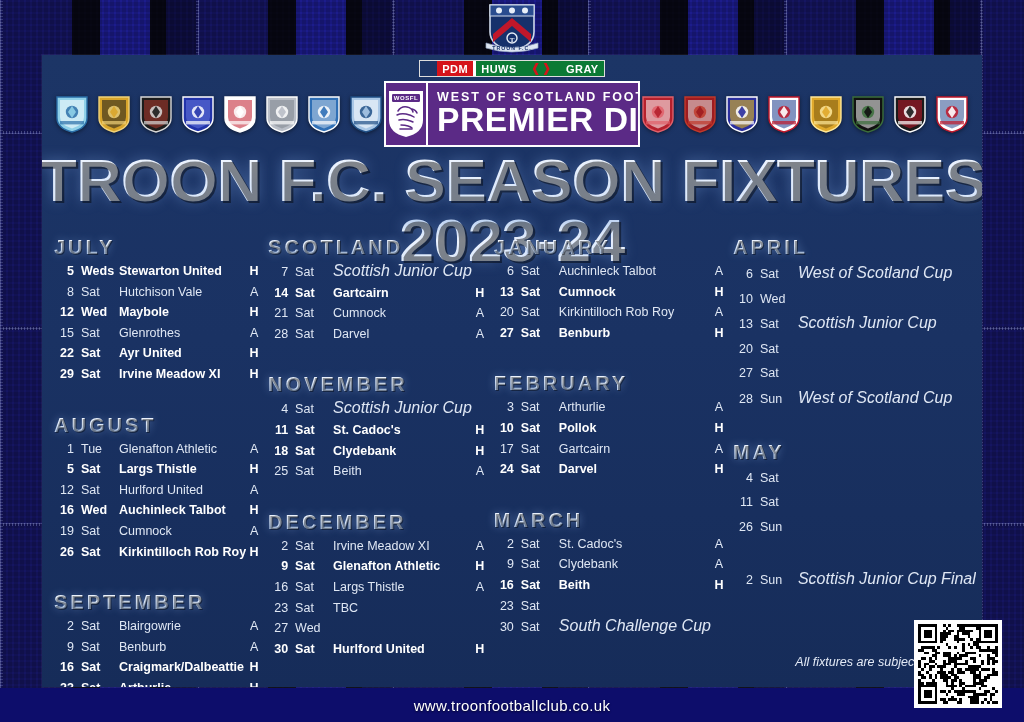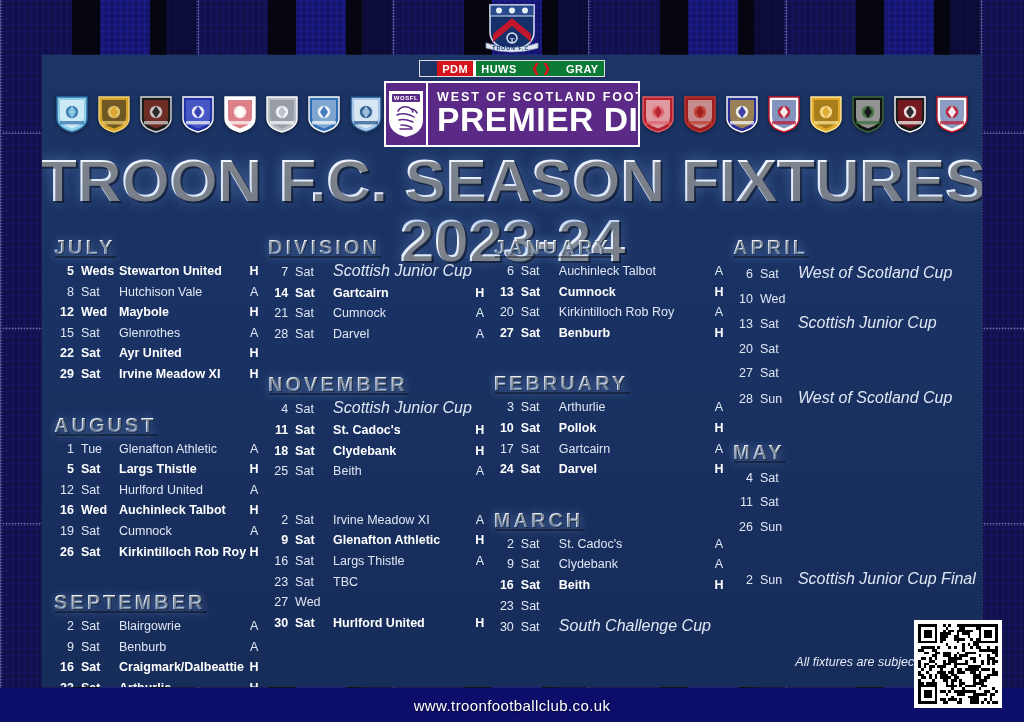--- a/index.html
+++ b/index.html
@@ -119,21 +119,20 @@
   .col{flex:1 1 0;padding-right:6px;box-sizing:border-box;position:relative;}
   .month{margin-top:4px;}
   .month + .month{margin-top:28px;}
   .mname{
     color:#ffffff;font-weight:bold;font-size:20px;letter-spacing:3px;line-height:1.25;
     text-shadow:1px 1px 0 rgba(0,0,0,.4),0 0 8px rgba(160,200,255,.45);
     background:linear-gradient(180deg,#ffffff 0%,#eaf1fb 45%,#b9cdea 70%,#ffffff 100%);
     -webkit-background-clip:text;background-clip:text;-webkit-text-fill-color:transparent;
     font-family:"Liberation Sans Narrow","Liberation Sans",sans-serif;
     margin-bottom:1px;
-    text-decoration:underline;
   }
   .fx{display:flex;align-items:baseline;color:#dfe7f4;font-size:12.5px;line-height:20.6px;
       white-space:nowrap;}
   .fx .d{width:20px;text-align:right;padding-right:7px;flex:0 0 auto;}
   .fx .w{width:38px;flex:0 0 auto;}
   .fx .o{flex:1 1 auto;overflow:hidden;text-overflow:ellipsis;}
   .fx .v{width:16px;text-align:center;flex:0 0 auto;}
   .fx.home{font-weight:bold;color:#ffffff;}
   .fx .o.cup{font-style:italic;font-size:16px;color:#dfe7f4;font-weight:normal;}
   .col.wide .fx{line-height:24.6px;}
@@ -433,21 +432,21 @@
           <div class="fx">
             <span class="d">30</span>
             <span class="w">Sat</span>
             <span class="o">Pollok</span>
             <span class="v">A</span>
           </div>
         </div>
       </div>
       <div class="col">
         <div class="month">
-          <div class="mname">DIVISION</div>
+          <div class="mname">SCOTLAND</div>
           <div class="fx">
             <span class="d">7</span>
             <span class="w">Sat</span>
             <span class="o cup">Scottish Junior Cup</span>
             <span class="v"></span>
           </div>
           <div class="fx home">
             <span class="d">14</span>
             <span class="w">Sat</span>
             <span class="o">Gartcairn</span>
@@ -487,20 +486,21 @@
             <span class="v">H</span>
           </div>
           <div class="fx">
             <span class="d">25</span>
             <span class="w">Sat</span>
             <span class="o">Beith</span>
             <span class="v">A</span>
           </div>
         </div>
         <div class="month">
+          <div class="mname">DECEMBER</div>
           <div class="fx">
             <span class="d">2</span>
             <span class="w">Sat</span>
             <span class="o">Irvine Meadow XI</span>
             <span class="v">A</span>
           </div>
           <div class="fx home">
             <span class="d">9</span>
             <span class="w">Sat</span>
             <span class="o">Glenafton Athletic</span>

